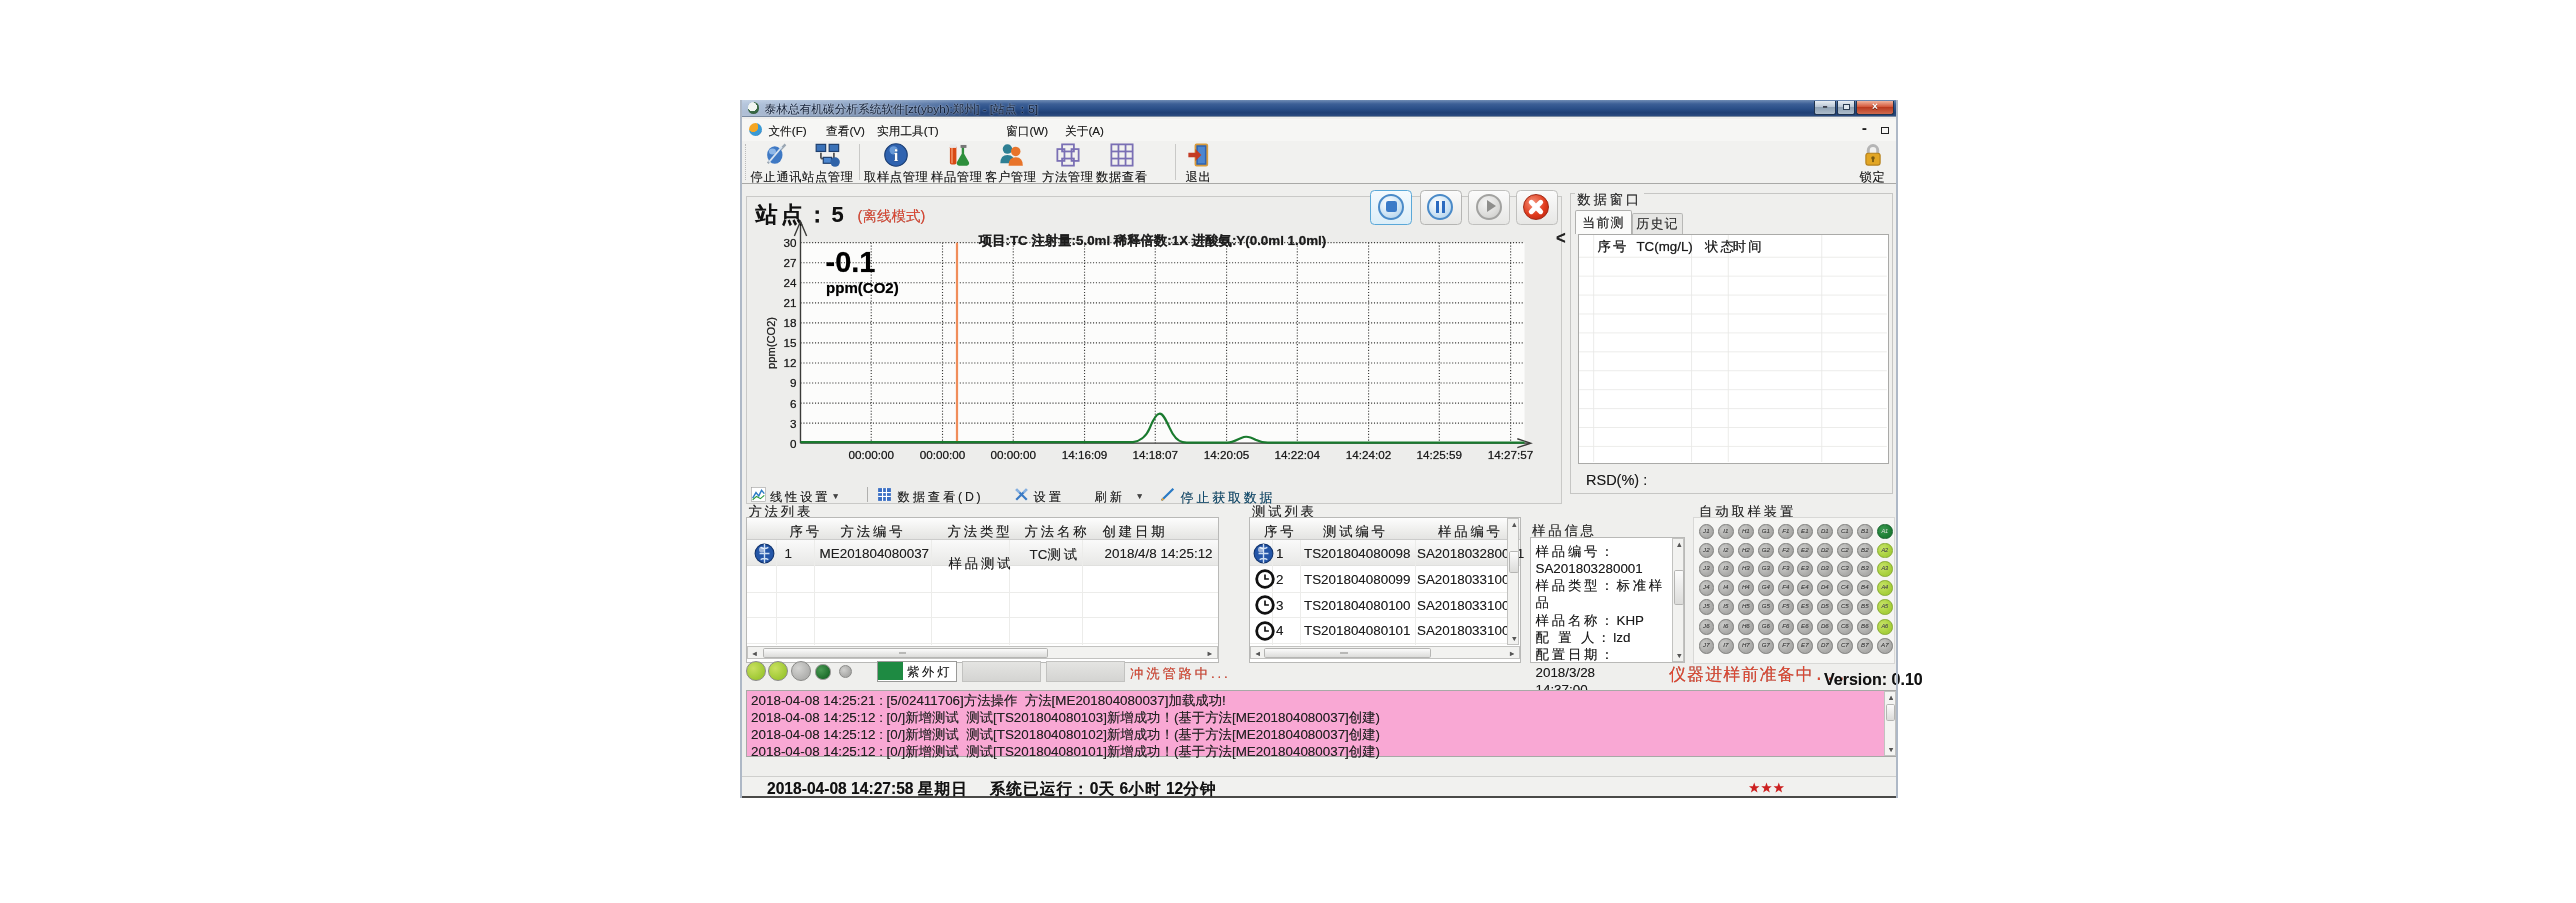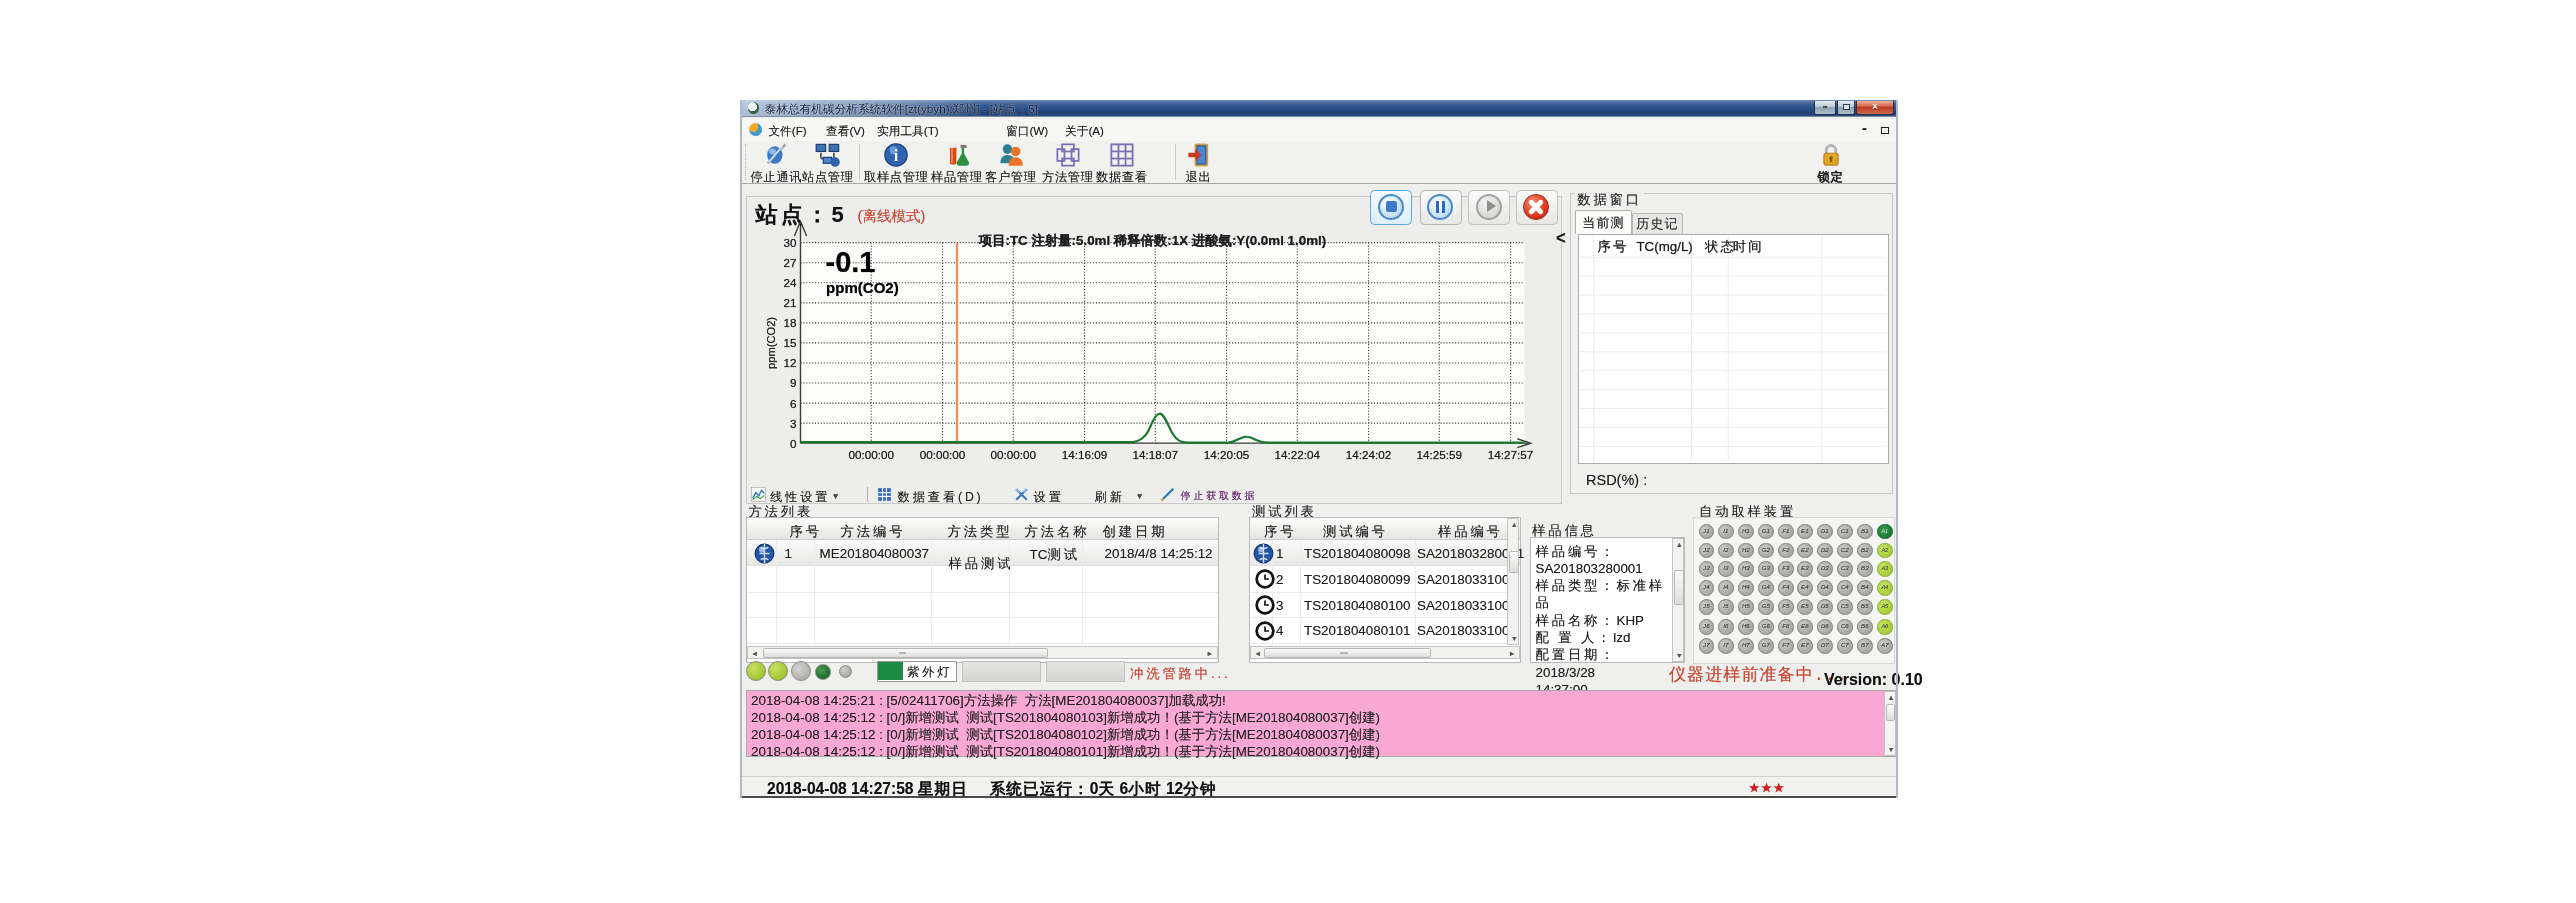--- a/index.html
+++ b/index.html
@@ -149,21 +149,21 @@
  </div>
  <div class="tsep" style="left:435px;"></div>
  <div class="tbtn" style="left:440px;width:37px;">
    <svg class="tico" viewBox="0 0 44 44">
             <rect x="16" y="4" width="20" height="36" rx="2" fill="#2f63b0" stroke="#d89b3c" stroke-width="3"></rect>
             <rect x="20" y="8" width="12" height="28" fill="#4d86cf"></rect>
             <path d="M4 18 L16 18 L16 12 L26 22 L16 32 L16 26 L4 26 Z" fill="#c43b24"></path>
           </svg>
    <span class="lbl">退出</span>
  </div>
- <div class="tbtn" style="left:1072px;width:37px;font-weight:bold;">
+ <div class="tbtn" style="left:1114px;width:37px;">
    <svg class="tico" viewBox="0 0 44 44">
             <path d="M14 20 v-6 a8 8 0 0 1 16 0 v6" fill="none" stroke="#b5b5b5" stroke-width="5"></path>
             <rect x="10" y="19" width="24" height="20" rx="4" fill="#e2a624" stroke="#b5801a" stroke-width="2"></rect>
             <circle cx="22" cy="27" r="3" fill="#7a5a10"></circle>
             <rect x="20.5" y="27" width="3" height="7" fill="#7a5a10"></rect>
           </svg>
    <span class="lbl">锁定</span>
  </div>
 </div>
 
@@ -253,21 +253,21 @@
           <path d="M4 4 L23 23 M23 4 L4 23" stroke="#3a7ac4" stroke-width="4"></path>
           <path d="M4 4 L10 10 M23 4 L17 10" stroke="#8ab4e4" stroke-width="4"></path>
         </svg>
  <div class="abs cjk" style="left:287px;top:292px;font-size:12.3px;color:#222;">设置</div>
  <div class="abs cjk" style="left:348px;top:292px;font-size:12.3px;color:#222;">刷新</div>
  <div class="abs" style="left:389px;top:294px;font-size:8.4px;color:#444;">▼</div>
  <svg class="abs" style="left:413px;top:290px;" width="15" height="15" viewBox="0 0 27 27">
           <path d="M3 24 L14 13 M14 13 L24 3" stroke="#2a7ac4" stroke-width="4"></path>
           <path d="M2 25 l6-2 -4-4 z" fill="#e8a43c"></path>
         </svg>
- <div class="abs cjk" style="left:434px;top:292px;font-size:10px;color:#701a75;">停止获取数据</div>
+ <div class="abs cjk" style="left:434px;top:292px;font-size:13px;color:#0c4a6e;">停止获取数据</div>
 </div>
 
 <div class="abs" style="left:630px;top:90px;width:42px;height:35px;border:1.7px solid #5aa8d8;border-radius:4.5px;background:linear-gradient(#f4fafe,#dceef8);"></div>
 <div class="abs" style="left:638px;top:94px;width:26px;height:26px;border-radius:50%;border:2.2px solid #4a8ac8;background:radial-gradient(circle at 38% 32%,#ffffff,#cfe4f4 55%,#a8cce8);"></div>
 <div class="abs" style="left:646px;top:101px;width:10.6px;height:10.6px;border-radius:2.2px;background:#3a7ac8;"></div>
 <div class="abs" style="left:680px;top:90px;width:42px;height:35px;border:1.1px solid #b5b5b3;border-radius:4.5px;background:linear-gradient(#fbfbfb,#e7e7e5);"></div>
 <div class="abs" style="left:687px;top:94px;width:26px;height:26px;border-radius:50%;border:2.2px solid #4a8ac8;background:radial-gradient(circle at 38% 32%,#ffffff,#cfe4f4 55%,#a8cce8);"></div>
 <div class="abs" style="left:696px;top:101px;width:3.3px;height:11.7px;background:#2a6ac0;"></div>
 <div class="abs" style="left:702px;top:101px;width:3.3px;height:11.7px;background:#2a6ac0;"></div>
 <div class="abs" style="left:728px;top:90px;width:42px;height:35px;border:1.1px solid #c0c0be;border-radius:4.5px;background:linear-gradient(#fbfbfb,#e7e7e5);"></div>

